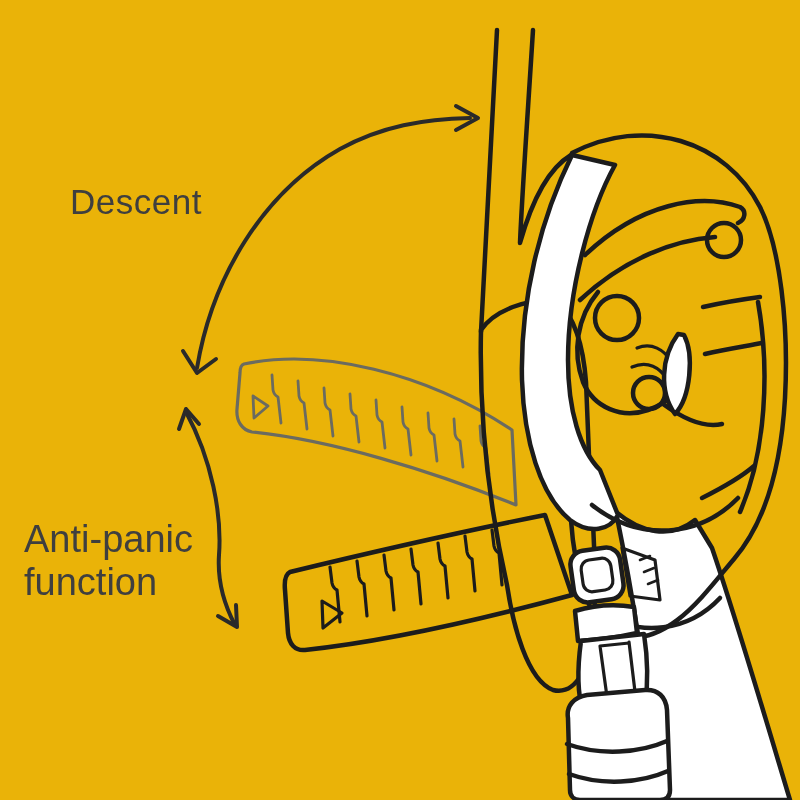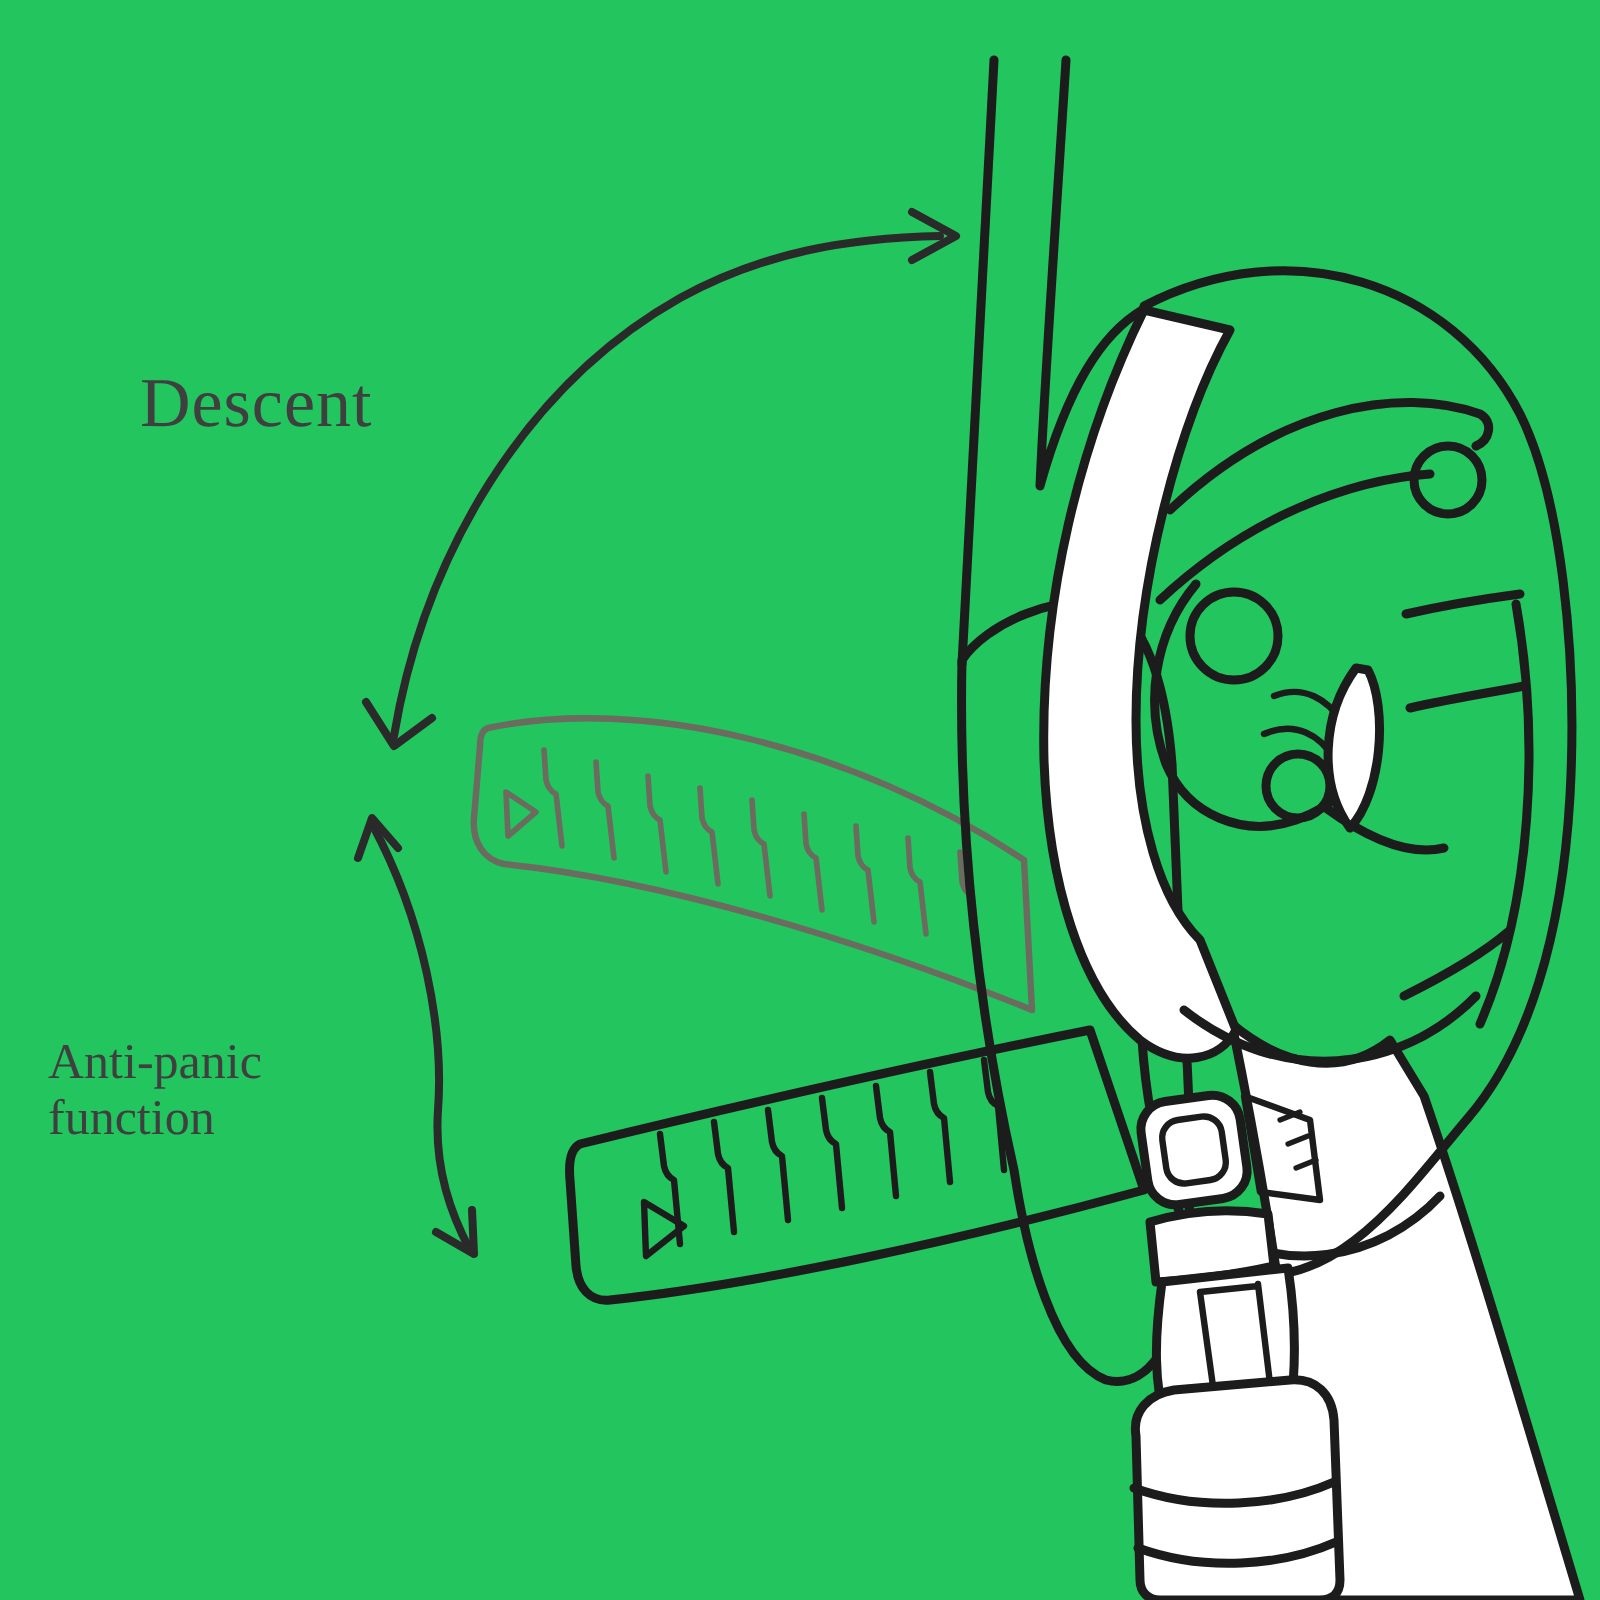--- a/index.html
+++ b/index.html
@@ -1,21 +1,21 @@
 <!DOCTYPE html>
 <html><head>
 <meta charset="utf-8">
 <style>
   html,body{margin:0;padding:0;background:#ffffff;}
-  .stage{position:relative;width:800px;height:800px;background:#22c55e;overflow:hidden;
-         font-family:Liberation Serif, serif;}
+  .stage{position:relative;width:800px;height:800px;background:#eab308;overflow:hidden;
+         font-family:Liberation Sans, sans-serif;}
   .stage svg{position:absolute;left:0;top:0;}
   .lbl{position:absolute;color:#3f3f3f;font-weight:400;}
   .lbl-descent{left:70px;top:182px;font-size:35px;letter-spacing:.5px;}
-  .lbl-anti{left:24px;top:518px;font-size:25px;line-height:1.12;width:190px;}
+  .lbl-anti{left:24px;top:518px;font-size:38px;line-height:1.12;width:190px;}
   
   .k  {stroke:#1c1c1c;stroke-width:4.5;stroke-linecap:round;stroke-linejoin:round;fill:none;}
   .k3 {stroke:#1c1c1c;stroke-width:3.2;stroke-linecap:round;stroke-linejoin:round;fill:none;}
   .kd {stroke:#1c1c1c;stroke-width:2.6;stroke-linecap:round;fill:none;}
   .g  {stroke:#6b6b60;stroke-width:3.2;stroke-linecap:round;stroke-linejoin:round;fill:none;}
   .g2 {stroke:#6b6b60;stroke-width:2.8;stroke-linecap:round;stroke-linejoin:round;fill:none;}
   .a  {stroke:#2a2a2a;stroke-width:4;stroke-linecap:round;stroke-linejoin:round;fill:none;}
   .wht{fill:#ffffff;}
 </style>
 </head>

